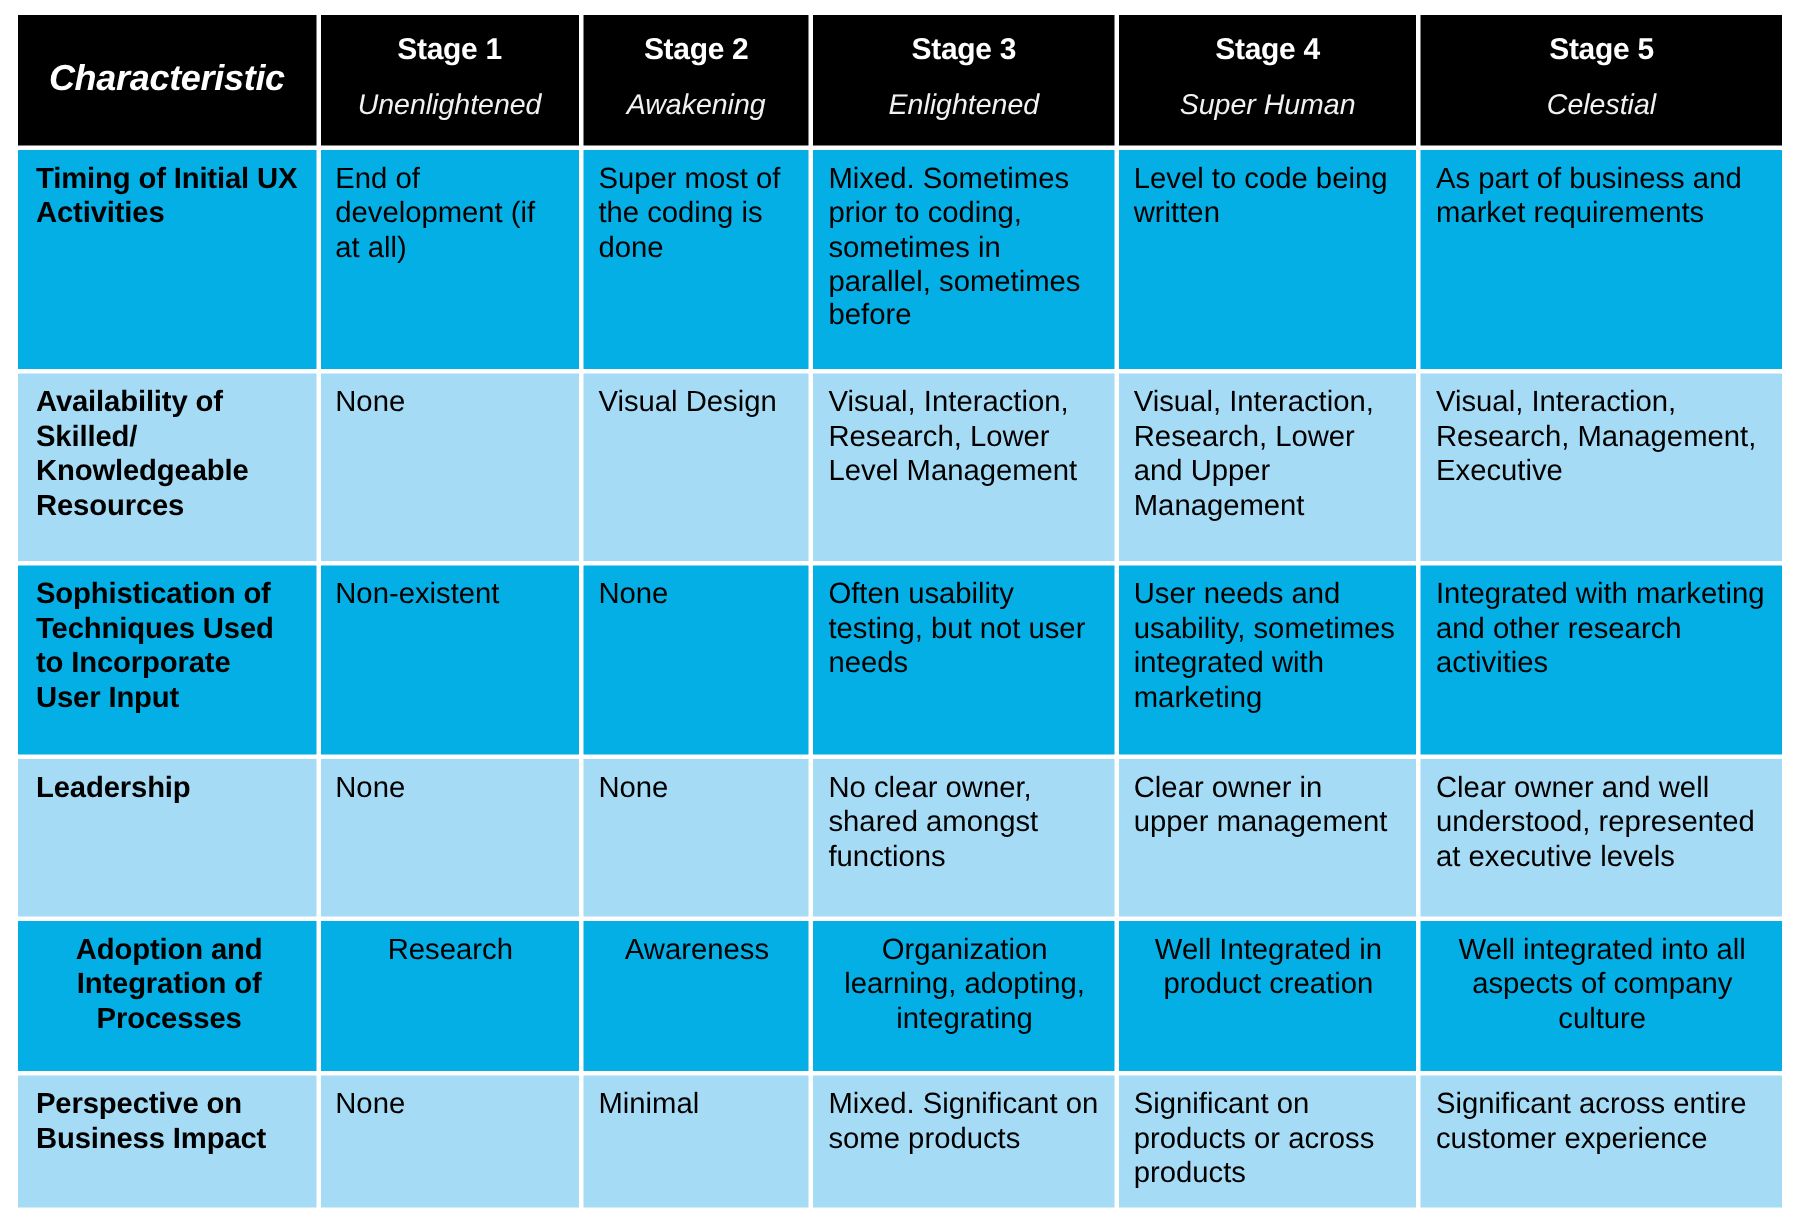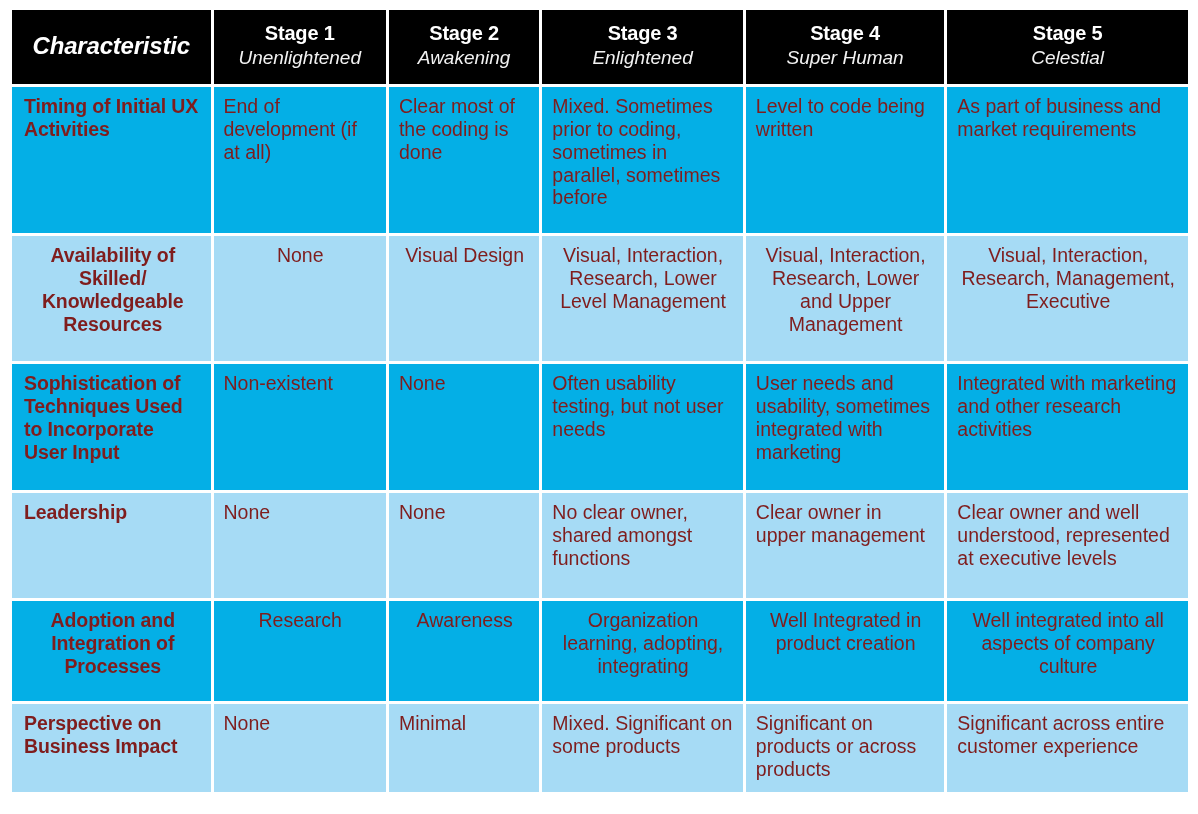--- a/index.html
+++ b/index.html
@@ -49,45 +49,45 @@
     font-size: 20px;
     line-height: 1.12;
     letter-spacing: -0.2px;
   }
   .stage-sub {
     display: block;
     font-style: italic;
     font-weight: normal;
     font-size: 19px;
     line-height: 1.2;
-    margin-top: 3px;
+    margin-top: 16px;
     color: #f2f2f2;
   }
 
   tbody td {
     vertical-align: top;
     padding: 8px 9px 8px 10px;
     font-size: 19.5px;
     line-height: 1.17;
-    color: #7f1d1d;
+    color: #000000;
     box-sizing: border-box;
   }
   tbody tr.row-dark td { background: #04afe6; }
   tbody tr.row-light td { background: #a6dbf5; }
 
   tbody td.rowhead {
     font-weight: bold;
     font-size: 19.5px;
     line-height: 1.18;
     letter-spacing: -0.1px;
     padding-left: 12px;
   }
 
   tbody tr.r1 td { height: 146px; }
-  tbody tr.r2 td { height: 125px; text-align: center; }
+  tbody tr.r2 td { height: 125px; }
   tbody tr.r3 td { height: 126px; }
   tbody tr.r4 td { height: 105px; }
   tbody tr.r5 td { height: 100px; text-align: center; }
   tbody tr.r6 td { height: 88px; }
 </style>
 </head>
 <body>
 
 <table id="maturity-table">
   <colgroup>
@@ -120,21 +120,21 @@
       <th>
         <span class="stage-num">Stage 5</span>
         <span class="stage-sub">Celestial</span>
       </th>
     </tr>
   </thead>
   <tbody>
     <tr class="row-dark r1">
       <td class="rowhead">Timing of Initial UX Activities</td>
       <td>End of development (if at all)</td>
-      <td>Clear most of the coding is done</td>
+      <td>Super most of the coding is done</td>
       <td>Mixed. Sometimes prior to coding, sometimes in parallel, sometimes before</td>
       <td>Level to code being written</td>
       <td>As part of business and market requirements</td>
     </tr>
     <tr class="row-light r2">
       <td class="rowhead">Availability of Skilled/ Knowledgeable Resources</td>
       <td>None</td>
       <td>Visual Design</td>
       <td>Visual, Interaction, Research, Lower Level Management</td>
       <td>Visual, Interaction, Research, Lower and Upper Management</td>

